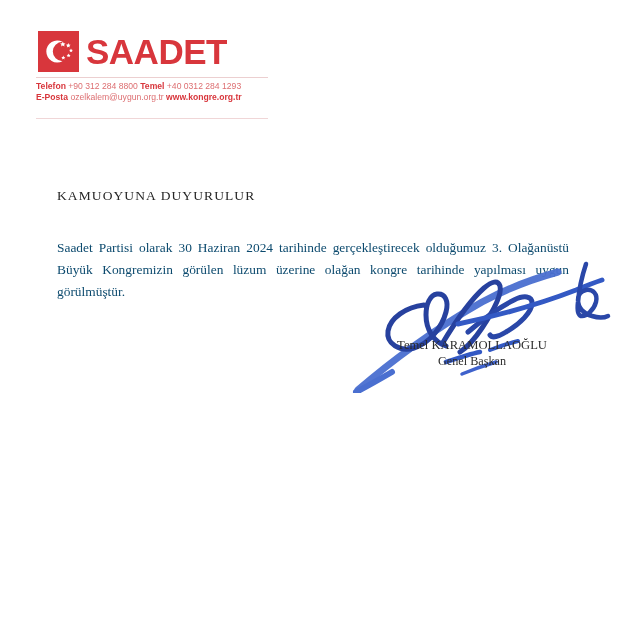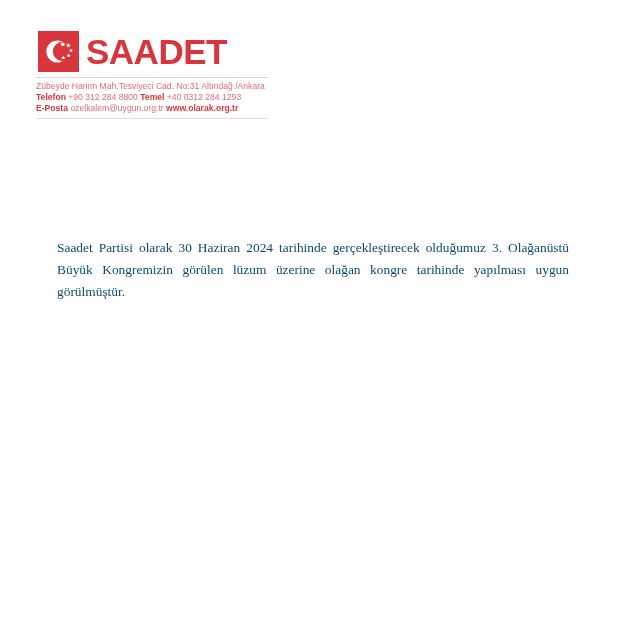--- a/index.html
+++ b/index.html
@@ -179,35 +179,63 @@
           </g>
         </svg>
       </div>
       <div class="logo-word">SAADET</div>
     </div>
 
     <div class="header-rule"></div>
 
     <div class="contact-block">
       <span class="contact-line">
-        <span class="muted">Zübeyde Hanım Mah.Tesviyeci Cad. No:31 Altındağ /Ankara</span>
-      </span>
-      <span class="contact-line">
         <span class="strong">Telefon</span>
         <span class="muted">+90 312 284 8800</span>
         <span class="strong">Temel</span>
         <span class="muted">+40 0312 284 1293</span>
       </span>
       <span class="contact-line">
         <span class="strong">E-Posta</span>
         <span class="muted">ozelkalem@uygun.org.tr</span>
-        <span class="strong">www.olarak.org.tr</span>
+        <span class="strong">www.kongre.org.tr</span>
       </span>
     </div>
 
     <div class="contact-rule"></div>
   </div>
 
+  <div class="doc-title">KAMUOYUNA DUYURULUR</div>
 
   <div class="body-text">Saadet Partisi olarak 30 Haziran 2024 tarihinde gerçekleştirecek olduğumuz 3. Olağanüstü Büyük Kongremizin görülen lüzum üzerine olağan kongre tarihinde yapılması uygun görülmüştür.</div>
 
+  <div class="signature-area">
+
+    <svg class="signature-ink" viewBox="0 0 270 135" xmlns="http://www.w3.org/2000/svg" aria-hidden="true">
+      <g fill="none" stroke="#2f54b6" stroke-linecap="round" stroke-linejoin="round">
+
+        <path d="M8,132 C40,104 86,70 132,44 C160,29 186,20 208,14" stroke="#4a6fd0" stroke-width="7" opacity="0.95"></path>
+
+        <path d="M74,47 C56,49 40,60 38,73 C36,86 50,94 64,90 C80,85 92,69 96,54 C99,43 95,35 87,36 C80,37 76,46 76,57 C76,72 84,84 96,88" stroke="#27419e" stroke-width="5"></path>
+
+        <path d="M92,86 C104,66 118,44 134,30 C142,23 148,22 150,28 C152,36 144,52 132,70 C124,82 116,90 110,94" stroke="#27419e" stroke-width="5"></path>
+
+        <path d="M118,74 C132,62 148,50 164,42 C174,37 182,38 182,45 C182,54 170,66 156,74 C148,79 142,80 140,77" stroke="#2a47a8" stroke-width="5"></path>
+
+        <path d="M108,66 C146,58 190,46 226,32 C238,27 246,24 252,22" stroke="#3359c4" stroke-width="5"></path>
+
+        <path d="M236,6 C232,18 229,32 228,44 C227,52 228,57 231,58 C236,59 244,52 246,44 C248,36 243,31 236,32 C231,33 228,37 228,42 C228,50 234,56 242,58 C248,60 254,60 258,58" stroke="#2a47a8" stroke-width="4.5"></path>
+
+        <path d="M96,104 C108,100 120,96 130,94" stroke="#3359c4" stroke-width="4.5"></path>
+        <path d="M112,116 C124,111 136,107 146,104" stroke="#3f62cc" stroke-width="3.5"></path>
+        <path d="M140,92 C150,88 160,85 168,83" stroke="#3359c4" stroke-width="4"></path>
+
+        <path d="M6,134 C18,128 30,121 42,114" stroke="#4a6fd0" stroke-width="6"></path>
+      </g>
+    </svg>
+
+    <div class="signature-name-block">
+      <span class="signature-name">Temel KARAMOLLAOĞLU</span>
+      <span class="signature-role">Genel Başkan</span>
+    </div>
+  </div>
 
 </div>
 
 </body></html>

